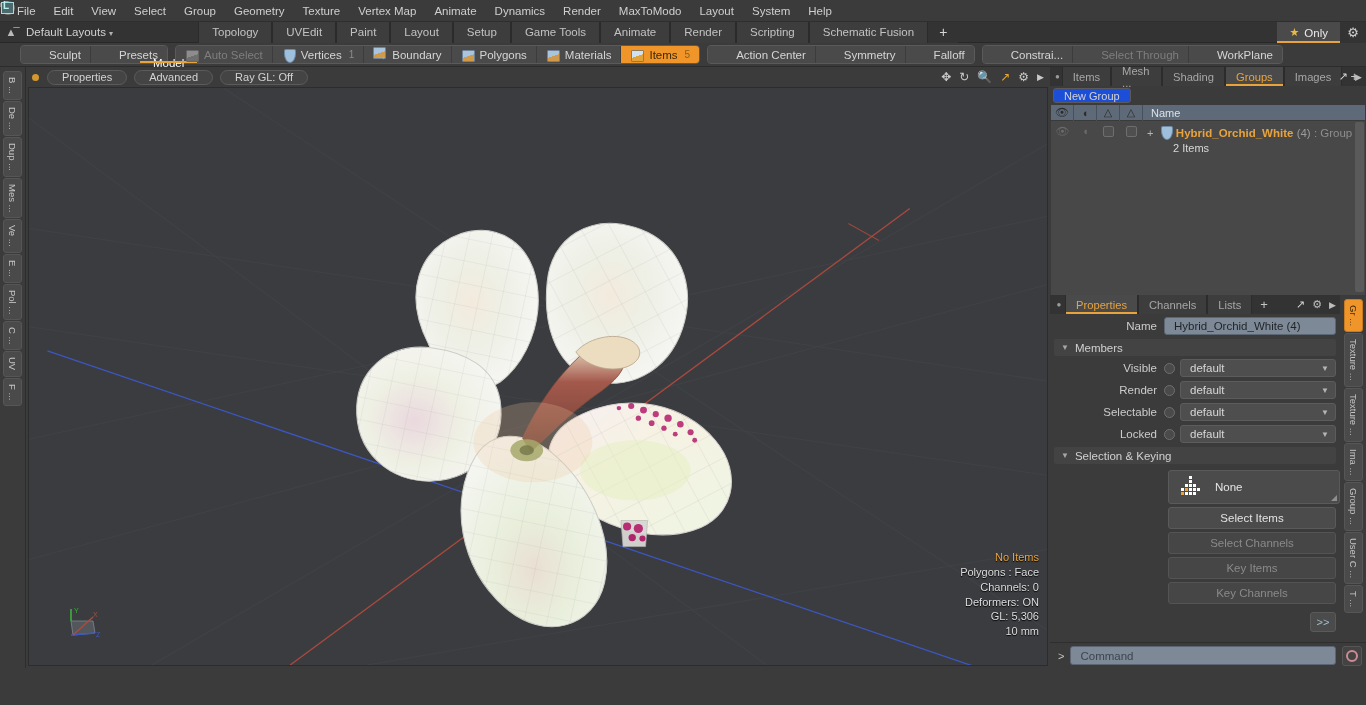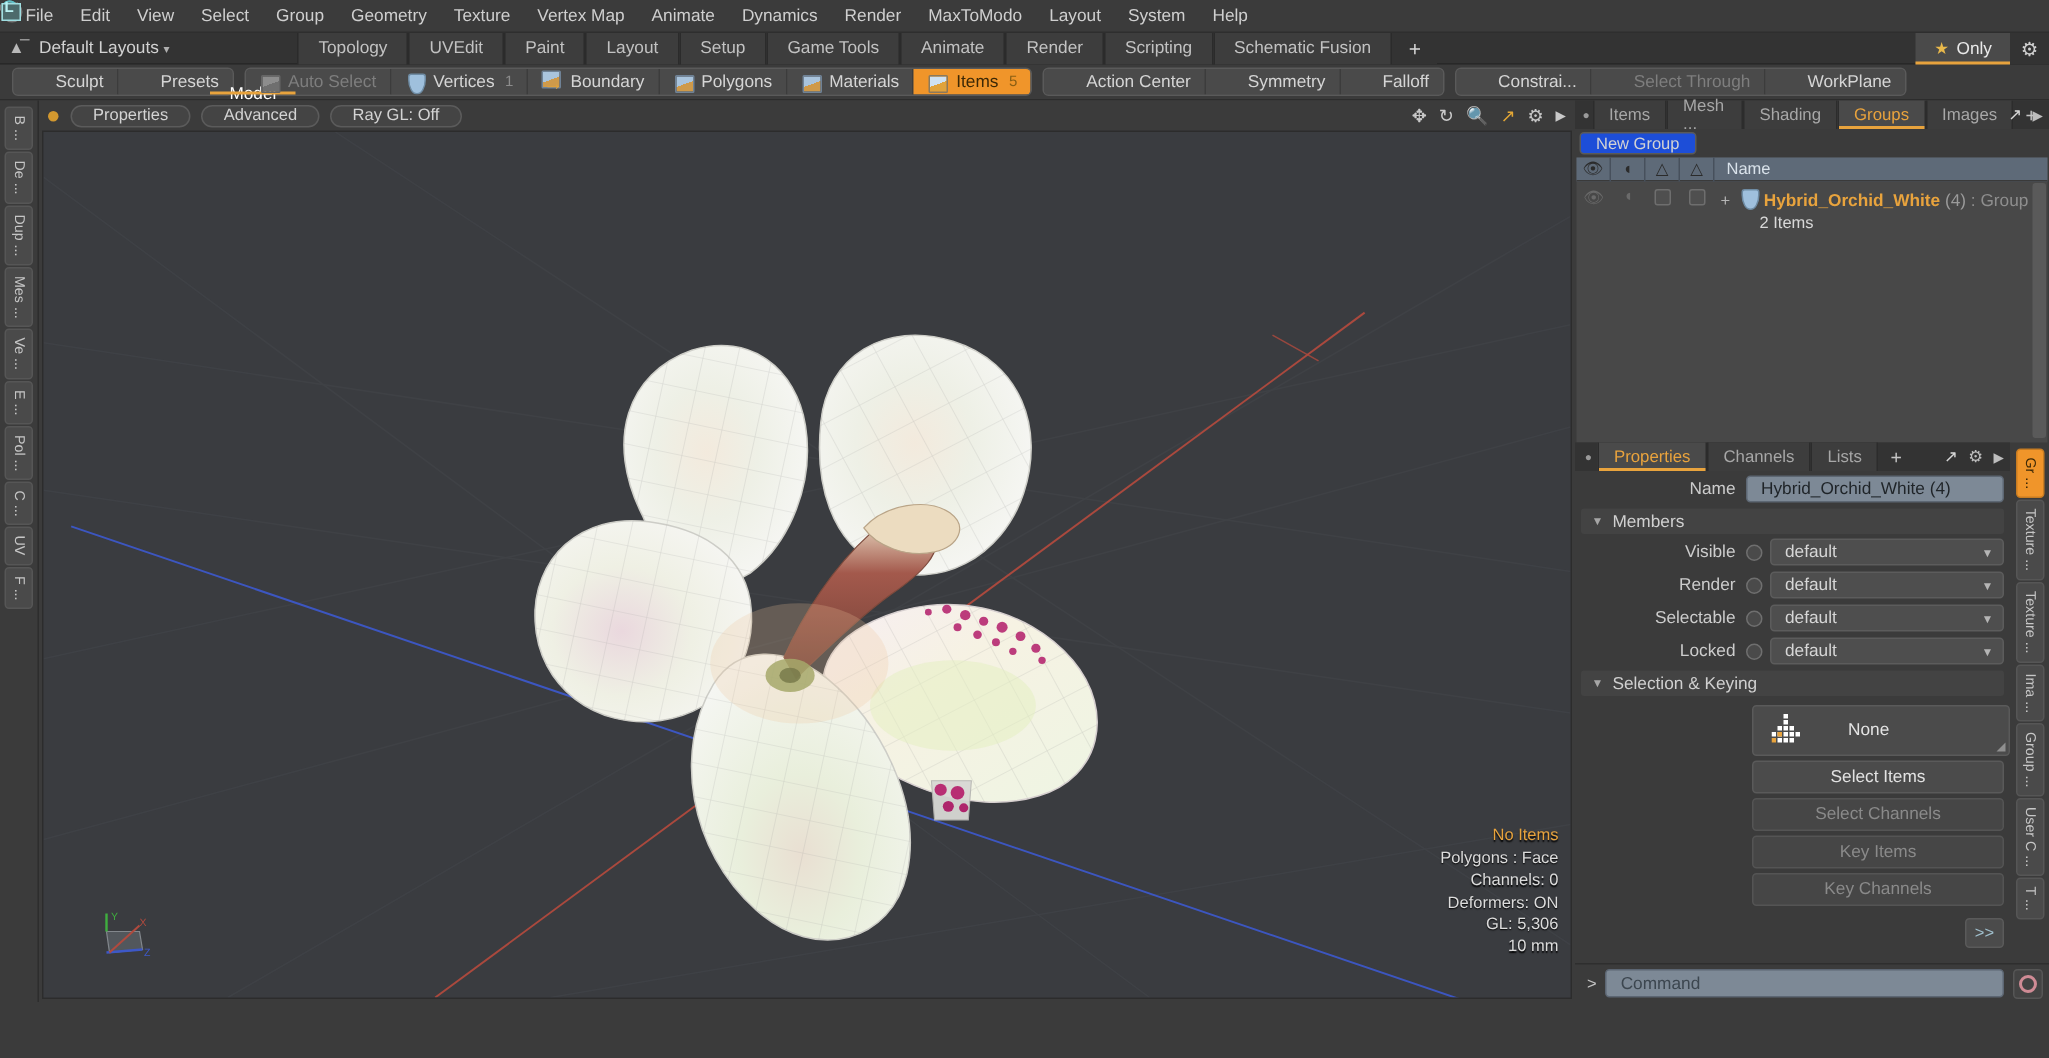--- a/index.html
+++ b/index.html
@@ -47,21 +47,21 @@
     display:flex; align-items:center; gap:5px; padding: 0 12px; background:#4a4a4a; color:#e9e9e9;
     font-size:11.5px; position: relative;
   }
   .only-btn::after { content:""; position:absolute; left:0; right:0; bottom:0; height:2px; background:#e8a33d; }
   .star { color: #e8b84b; font-size: 11px; }
   .gear-sq { width: 26px; display:flex; align-items:center; justify-content:center; background:#333; }
 
   
   .modebar {
     height: 24px; background: #3b3b3b; display: flex; align-items: center;
-    gap: 0; padding: 0 8px; border-bottom: 1px solid #2c2c2c;
+    gap: 0; padding: 0 20px; border-bottom: 1px solid #2c2c2c;
   }
   .grp {
     display: flex; align-items: stretch; height: 19px;
     background: #4a4a4a; border: 1px solid #5a5a5a; border-radius: 4px; overflow: hidden;
     margin-right: 7px;
   }
   .gbtn {
     display: flex; align-items: center; gap: 5px; padding: 0 9px; font-size: 11.5px;
     color: #d5d5d5; background: #4a4a4a; border-right: 1px solid #3c3c3c;
   }
@@ -255,21 +255,21 @@
   .dropdown .dcaret { font-size: 8px; color: #b5b5b5; }
   .ddwrap { flex: 1; display: flex; align-items: center; }
   .selbtn {
     margin: 3px 4px 0 118px; height: 22px; background: #4b4b4b; border: 1px solid #5a5a5a;
     border-radius: 3px; display: flex; align-items: center; justify-content: center;
     font-size: 11.5px; color: #e2e2e2;
   }
   .selbtn.disabled { color: #8a8a8a; background: #464646; border-color:#545454; }
   .nonebtn {
     margin: 6px 0 0 118px; height: 34px; background: #4b4b4b; border: 1px solid #5a5a5a;
-    border-radius: 3px; display: flex; align-items: center; padding-left: 12px; gap: 31px;
+    border-radius: 3px; display: flex; align-items: center; padding-left: 12px; gap: 14px;
     font-size: 11.5px; color: #e4e4e4; position: relative;
   }
   .nonebtn::after {
     content:""; position:absolute; right:2px; bottom:2px; border-left:6px solid transparent;
     border-bottom:6px solid #8f8f8f;
   }
   .dotgrid { width: 20px; height: 22px; position: relative; }
   .arrowbtn {
     width: 26px; height: 20px; margin: 8px 4px 0 auto; background: #4b4b4b;
     border: 1px solid #5a5a5a; border-radius: 3px; display:flex; align-items:center;

